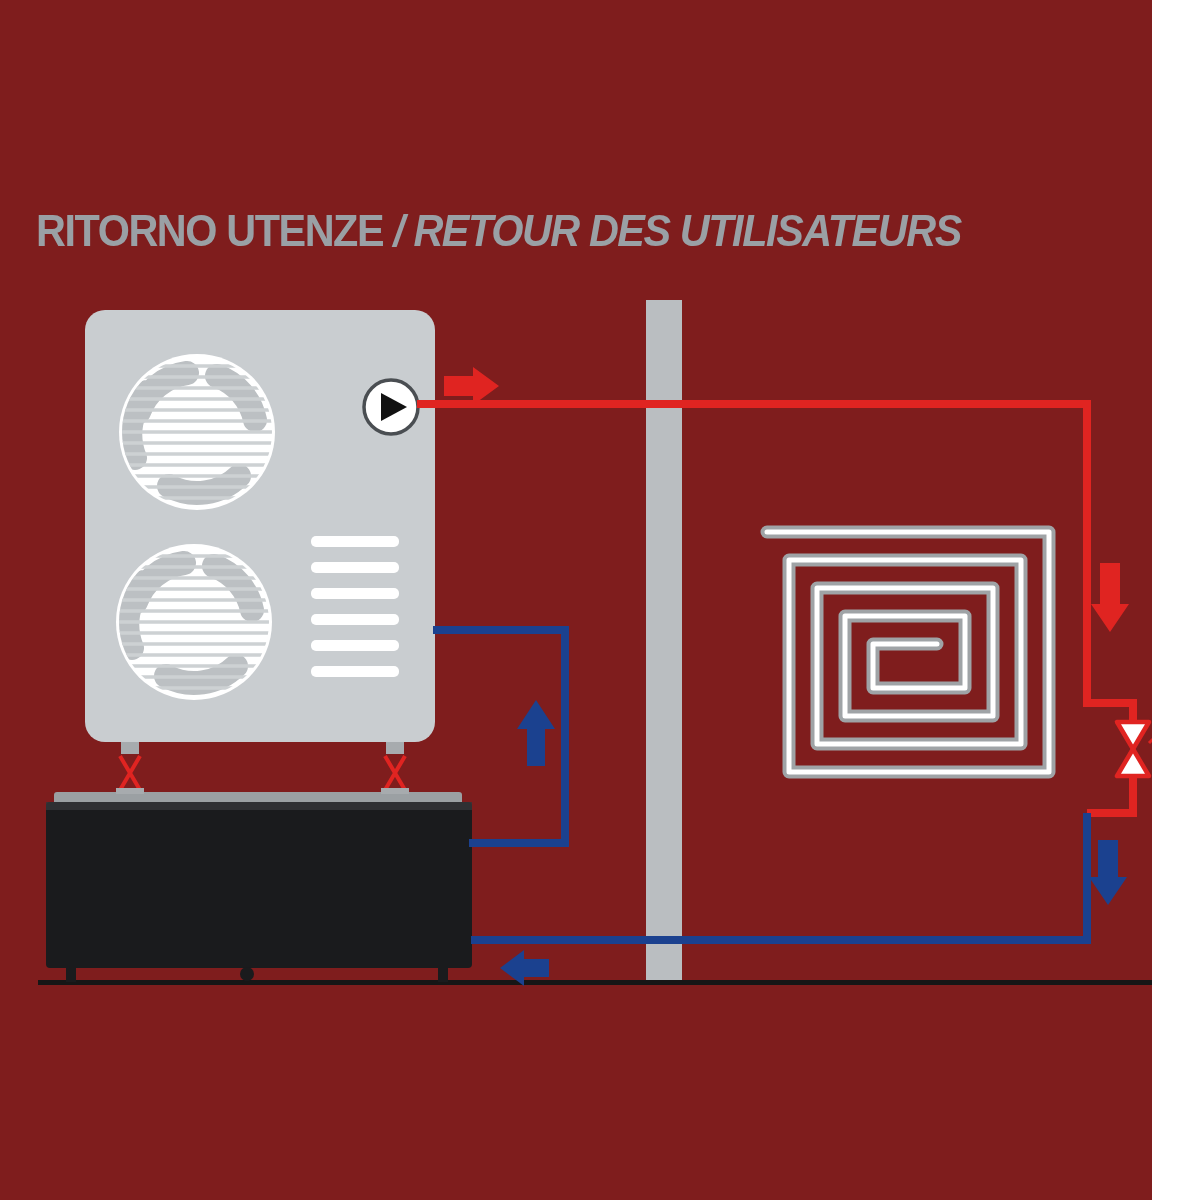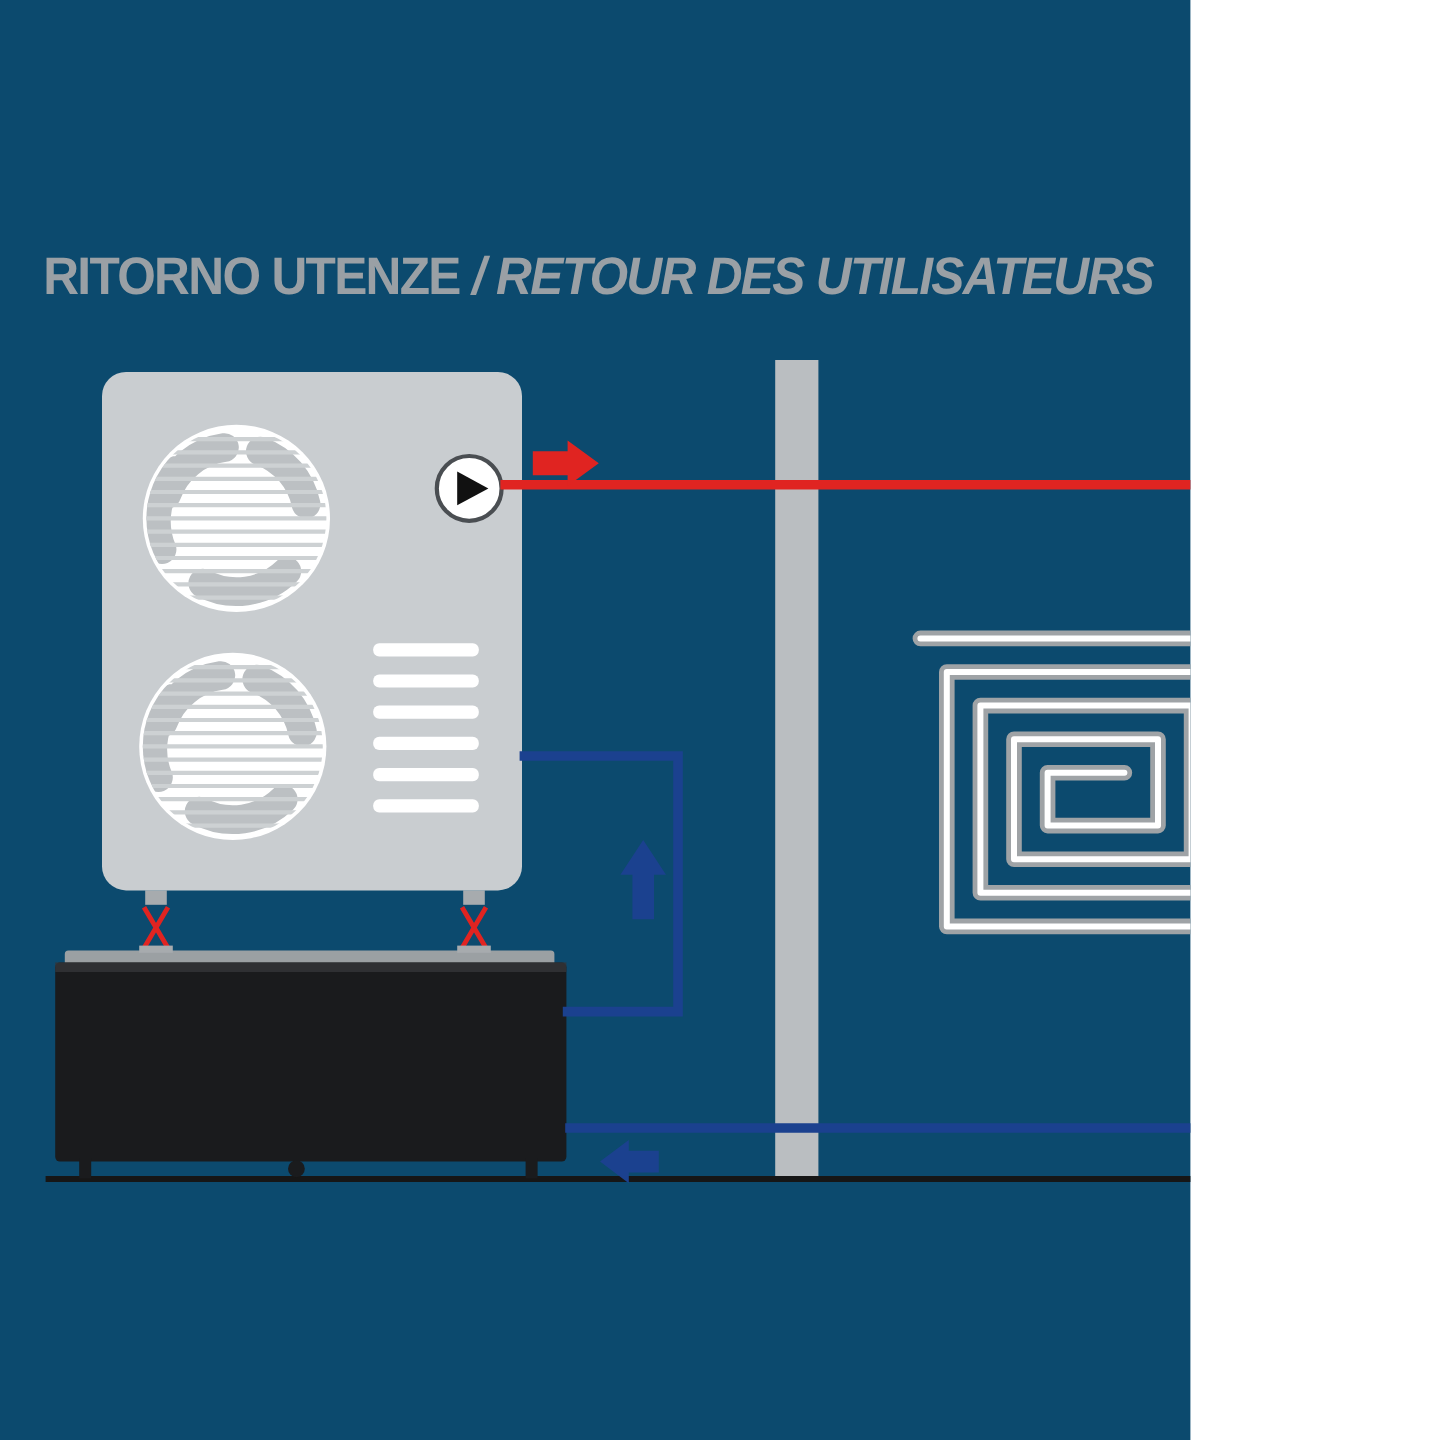--- a/index.html
+++ b/index.html
@@ -1,22 +1,21 @@
 <!DOCTYPE html>
 <html><head>
 <meta charset="utf-8">
 <style>
   html,body{margin:0;padding:0;background:#ffffff;}
   .canvas{
     position:relative;
-    width:952px;height:1200px;
-    background:#0c4a6e;
+    width:1152px;height:1200px;
+    background:#7f1d1d;
     overflow:hidden;
     font-family:"Liberation Sans", sans-serif;
-    padding-left:40px;
   }
   .diagram-title{
     position:absolute;
     left:36px;top:206px;
     font-size:44px;
     font-weight:bold;
     color:#9aa0a5;
     letter-spacing:-1.5px;
     transform:scaleX(0.94);
     transform-origin:left top;

